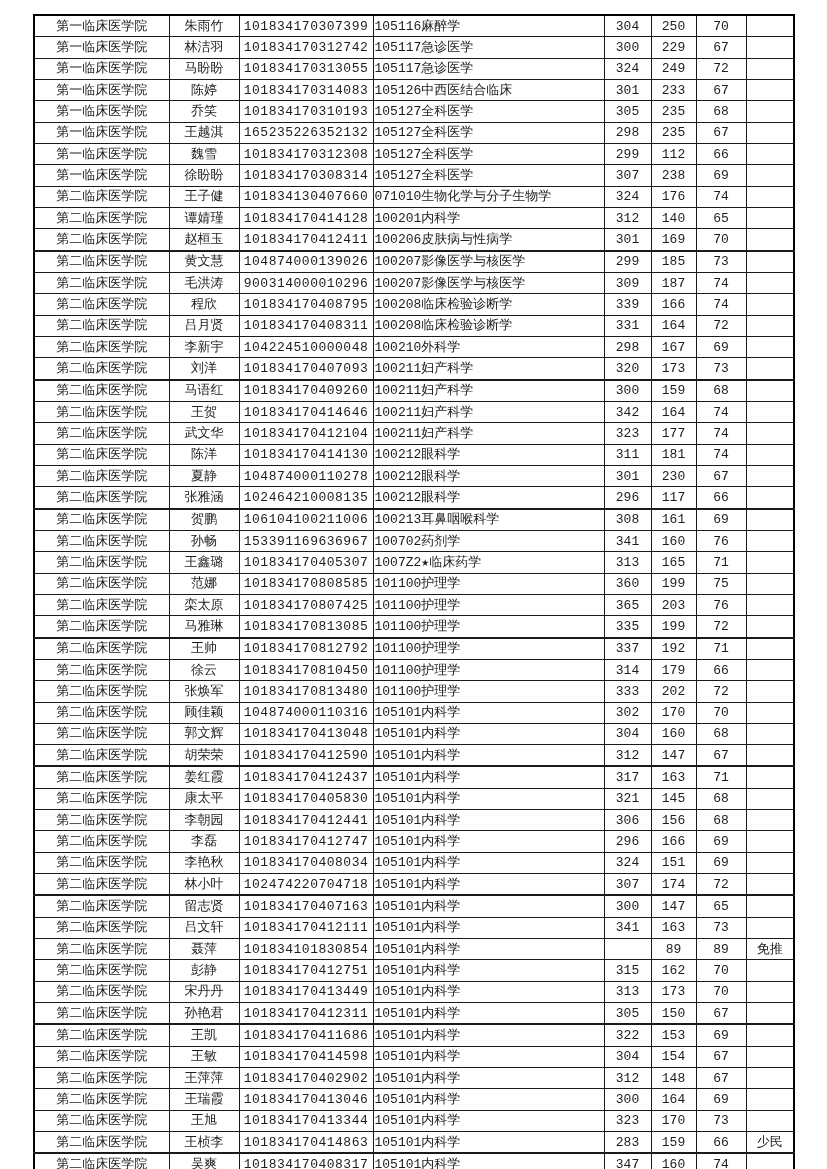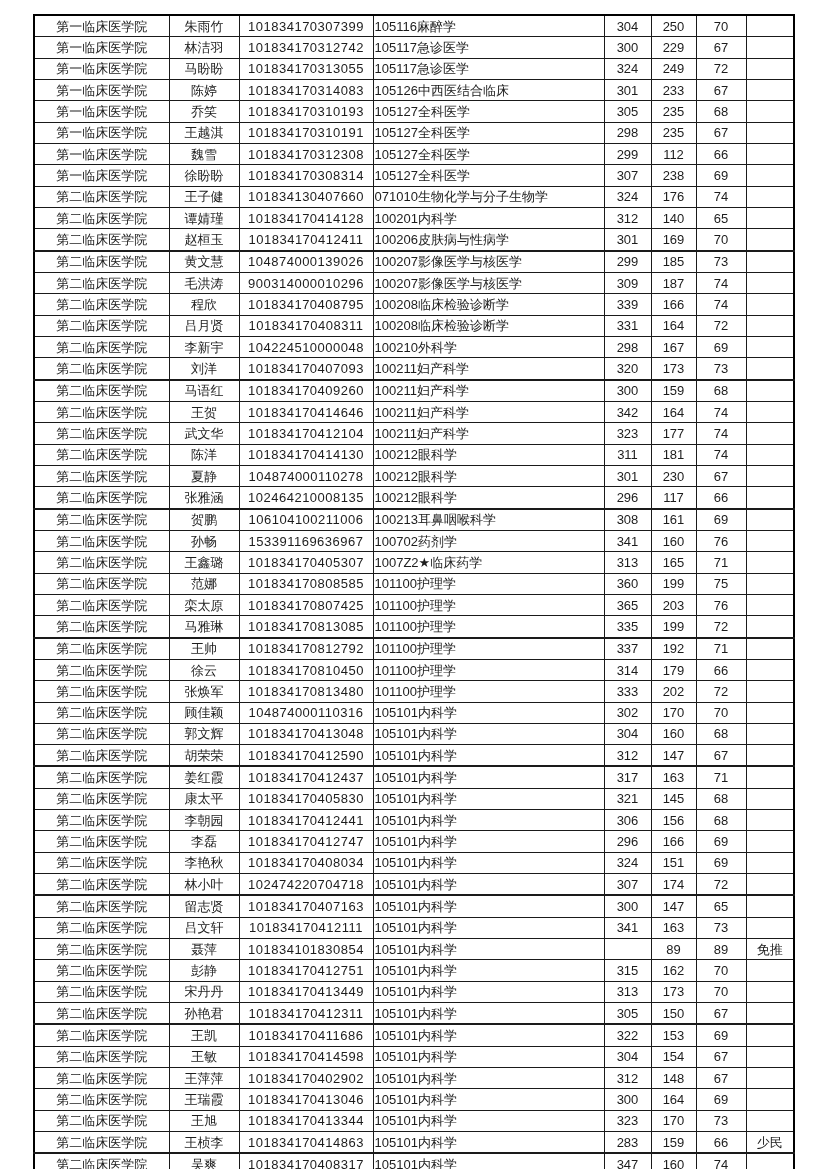--- a/index.html
+++ b/index.html
@@ -8,21 +8,21 @@
     background: #ffffff;
     width: 827px;
     height: 1169px;
     overflow: hidden;
   }
   .page {
     position: relative;
     width: 827px;
     height: 1169px;
     background: #ffffff;
-    font-family: Liberation Sans, sans-serif;
+    font-family: Liberation Mono, monospace;
   }
   table.grid {
     position: absolute;
     left: 33px;
     top: 14px;
     width: 760px;
     height: 1118px;
     border-collapse: collapse;
     table-layout: fixed;
     background: #ffffff;
@@ -116,21 +116,21 @@
           <td class="c-exam">101834170310193</td>
           <td class="c-major">105127全科医学</td>
           <td class="c-score">305</td>
           <td class="c-score">235</td>
           <td class="c-score">68</td>
           <td class="c-remark"></td>
         </tr>
         <tr>
           <td class="c-college">第一临床医学院</td>
           <td class="c-name">王越淇</td>
-          <td class="c-exam">101834170310191</td>
+          <td class="c-exam">165235226352132</td>
           <td class="c-major">105127全科医学</td>
           <td class="c-score">298</td>
           <td class="c-score">235</td>
           <td class="c-score">67</td>
           <td class="c-remark"></td>
         </tr>
         <tr>
           <td class="c-college">第一临床医学院</td>
           <td class="c-name">魏雪</td>
           <td class="c-exam">101834170312308</td>

